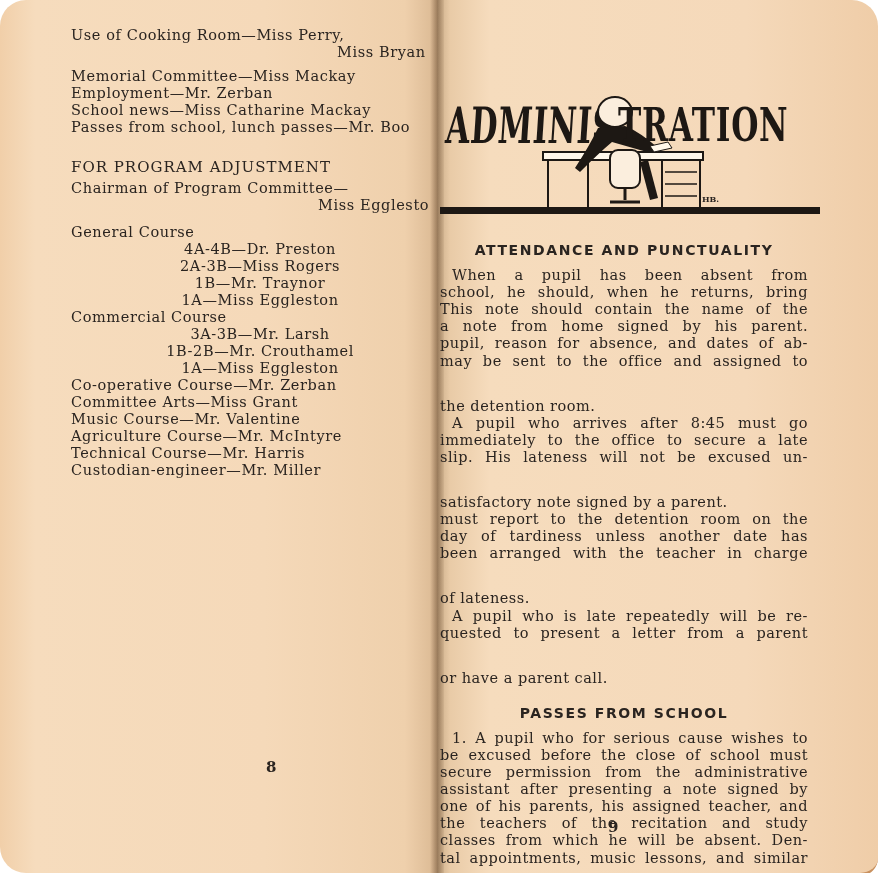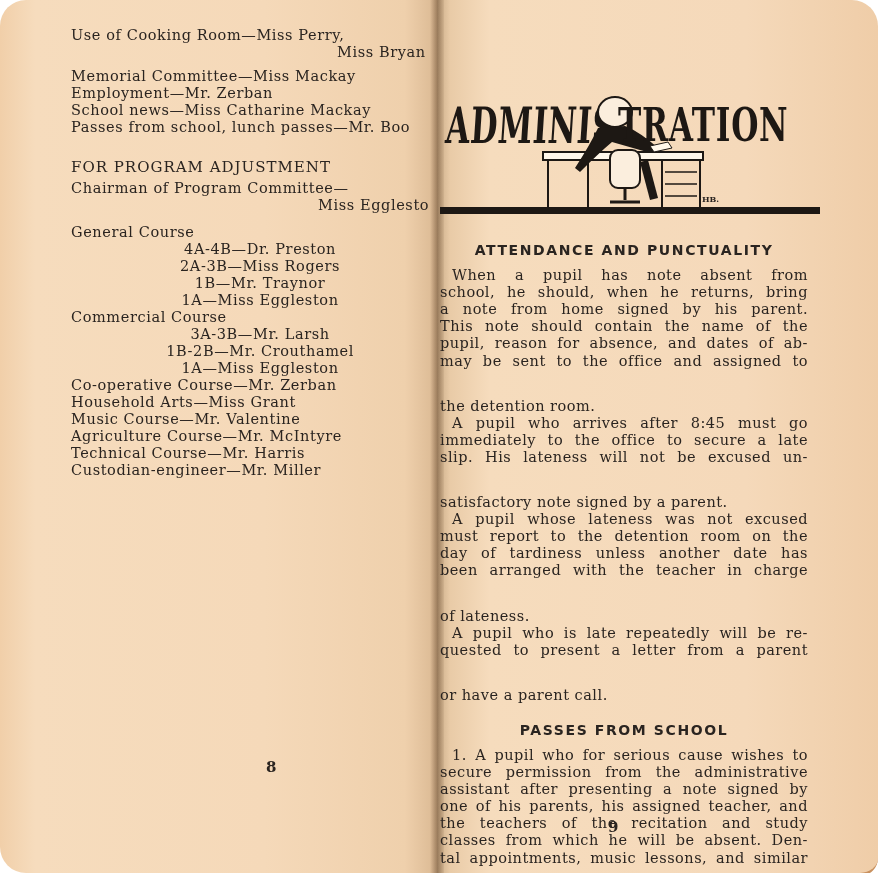--- a/index.html
+++ b/index.html
@@ -90,21 +90,21 @@
       <span class="line">General Course</span>
       <span class="line indent">4A-4B—Dr. Preston</span>
       <span class="line indent">2A-3B—Miss Rogers</span>
       <span class="line indent">1B—Mr. Traynor</span>
       <span class="line indent">1A—Miss Eggleston</span>
       <span class="line">Commercial Course</span>
       <span class="line indent">3A-3B—Mr. Larsh</span>
       <span class="line indent">1B-2B—Mr. Crouthamel</span>
       <span class="line indent">1A—Miss Eggleston</span>
       <span class="line">Co-operative Course—Mr. Zerban</span>
-      <span class="line">Household Arts—Miss Grant</span>
+      <span class="line">Committee Arts—Miss Grant</span>
       <span class="line">Music Course—Mr. Valentine</span>
       <span class="line">Agriculture Course—Mr. McIntyre</span>
       <span class="line">Technical Course—Mr. Harris</span>
       <span class="line">Custodian-engineer—Mr. Miller</span>
     </div>
 </div>
 
 <div class="page-num" style="left:266px; top:758px;">8</div>
 
 <div class="banner">
@@ -133,53 +133,53 @@
   <div class="banner-word" style="left:178px; top:8px; font-size:46px; transform: scaleX(0.68);">TRATION</div>
   <div style="position:absolute; left:262px; top:104px; font-size:8px; font-weight:bold;">HB.</div>
   <div class="banner-rule"></div>
 </div>
 
 <div class="right-text">
   <h3 class="section-title">ATTENDANCE AND PUNCTUALITY</h3>
   <div style="height:8px"></div>
   <div id="sec0">
       <p class="para">
-        <span class="p-line" style="text-indent: 12px;">When a pupil has note absent from</span>
+        <span class="p-line" style="text-indent: 12px;">When a pupil has been absent from</span>
         <span class="p-line">school, he should, when he returns, bring</span>
+        <span class="p-line">This note should contain the name of the</span>
         <span class="p-line">a note from home signed by his parent.</span>
-        <span class="p-line">This note should contain the name of the</span>
         <span class="p-line">pupil, reason for absence, and dates of ab-</span>
         <span class="p-line">may be sent to the office and assigned to</span>
         <span class="p-line last">the detention room.</span>
       </p>
       <p class="para">
         <span class="p-line" style="text-indent: 12px;">A pupil who arrives after 8:45 must go</span>
         <span class="p-line">immediately to the office to secure a late</span>
         <span class="p-line">slip. His lateness will not be excused un-</span>
         <span class="p-line last">satisfactory note signed by a parent.</span>
       </p>
       <p class="para">
-        <span class="p-line" style="text-indent: 12px;">A pupil whose lateness was not excused</span>
         <span class="p-line">must report to the detention room on the</span>
         <span class="p-line">day of tardiness unless another date has</span>
         <span class="p-line">been arranged with the teacher in charge</span>
         <span class="p-line last">of lateness.</span>
       </p>
       <p class="para">
         <span class="p-line" style="text-indent: 12px;">A pupil who is late repeatedly will be re-</span>
         <span class="p-line">quested to present a letter from a parent</span>
         <span class="p-line last">or have a parent call.</span>
       </p>
     </div>
   <div style="height:18px"></div>
   <h3 class="section-title">PASSES FROM SCHOOL</h3>
   <div style="height:8px"></div>
   <div id="sec1">
       <p class="para">
         <span class="p-line" style="text-indent: 12px;">1. A pupil who for serious cause wishes to</span>
+        <span class="p-line">be excused before the close of school must</span>
         <span class="p-line">secure permission from the administrative</span>
         <span class="p-line">assistant after presenting a note signed by</span>
         <span class="p-line">one of his parents, his assigned teacher, and</span>
         <span class="p-line">the teachers of the recitation and study</span>
         <span class="p-line">classes from which he will be absent. Den-</span>
         <span class="p-line">tal appointments, music lessons, and similar</span>
       </p>
     </div>
 </div>
 

